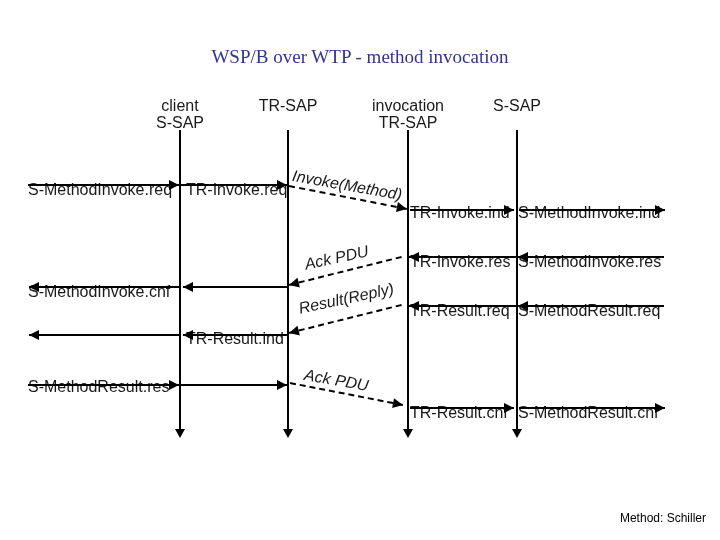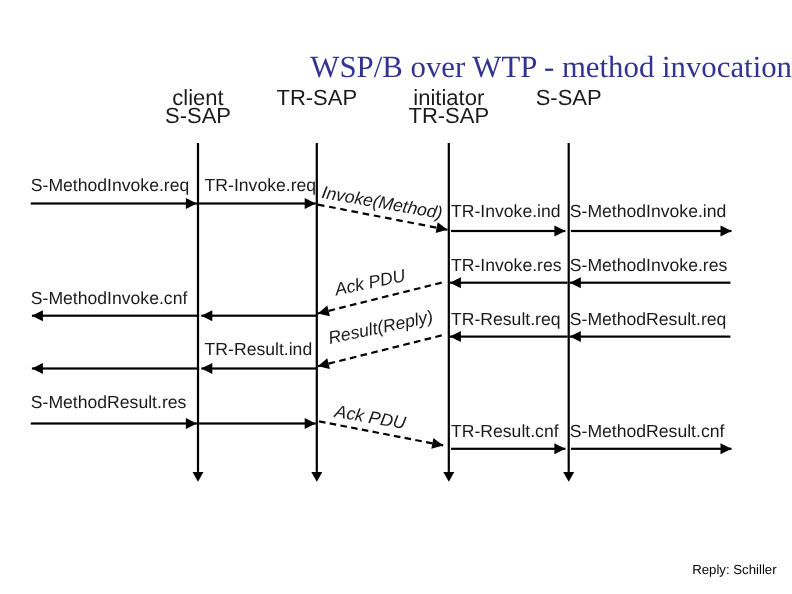--- a/index.html
+++ b/index.html
@@ -1,35 +1,35 @@
 <!DOCTYPE html>
 <html><head>
 <meta charset="utf-8">
 <style>
   html,body { margin:0; padding:0; background:#fff; }
   .slide {
     position:relative; width:720px; height:540px; background:#ffffff;
     font-family:"Liberation Sans", sans-serif; overflow:hidden;
   }
   .title {
-    position:absolute; top:46px; left:0; width:100%; text-align:right;
-    font-family:"Liberation Serif", serif; font-size:28px; color:#333391;
+    position:absolute; top:46px; left:0; width:100%; text-align:center;
+    font-family:"Liberation Serif", serif; font-size:19px; color:#333391;
     white-space:nowrap;
   }
   .colhdr {
-    position:absolute; top:81px; width:120px; text-align:center;
-    font-size:20px; line-height:17px; color:#1a1a1a;
+    position:absolute; top:97px; width:120px; text-align:center;
+    font-size:16px; line-height:17px; color:#1a1a1a;
   }
   .lifeline { position:absolute; top:130px; width:2px; height:299px; background:#000; }
   .lifeline::after {
     content:""; position:absolute; left:50%; bottom:-9px; transform:translateX(-50%);
     width:0; height:0; border-left:5px solid transparent; border-right:5px solid transparent;
     border-top:9px solid #000;
   }
-  .msg { position:absolute; font-size:16px; color:#1a1a1a; white-space:nowrap; }
+  .msg { position:absolute; font-size:16px; color:#1a1a1a; white-space:nowrap;margin-top:20px; }
   .harrow { position:absolute; height:0; border-top:2px solid #000; }
   .harrow.r::after {
     content:""; position:absolute; right:0; top:-6px; width:0; height:0;
     border-top:5px solid transparent; border-bottom:5px solid transparent;
     border-left:10px solid #000;
   }
   .harrow.l::before {
     content:""; position:absolute; left:0; top:-6px; width:0; height:0;
     border-top:5px solid transparent; border-bottom:5px solid transparent;
     border-right:10px solid #000;
@@ -59,21 +59,21 @@
   <div class="title">WSP/B over WTP - method invocation</div>
 
   <div class="colhdr" style="left:120px">
     <div>client</div>
     <div>S-SAP</div>
   </div>
   <div class="colhdr" style="left:228px">
     <div>TR-SAP</div>
   </div>
   <div class="colhdr" style="left:348px">
-    <div>initiator</div>
+    <div>invocation</div>
     <div>TR-SAP</div>
   </div>
   <div class="colhdr" style="left:457px">
     <div>S-SAP</div>
   </div>
 
   <div class="lifeline" style="left:179px"></div>
   <div class="lifeline" style="left:287px"></div>
   <div class="lifeline" style="left:407px"></div>
   <div class="lifeline" style="left:516px"></div>
@@ -120,15 +120,15 @@
   <div class="harrow r" style="left:181px; top:384px; width:106px"></div>
 
   <span class="pdulabel" style="left:306px; top:366px; transform:rotate(10deg)">Ack PDU</span>
   <div class="pdu r" style="left:290px; top:382px; width:115px; transform:rotate(11deg)"></div>
 
   <span class="msg" style="left:410px; top:384px">TR-Result.cnf</span>
   <span class="msg" style="left:518px; top:384px">S-MethodResult.cnf</span>
   <div class="harrow r" style="left:410px; top:407px; width:104px"></div>
   <div class="harrow r" style="left:519px; top:407px; width:146px"></div>
 
-  <div class="src">Reply: Schiller</div>
+  <div class="src">Method: Schiller</div>
 
 </div>
 
 </body></html>

